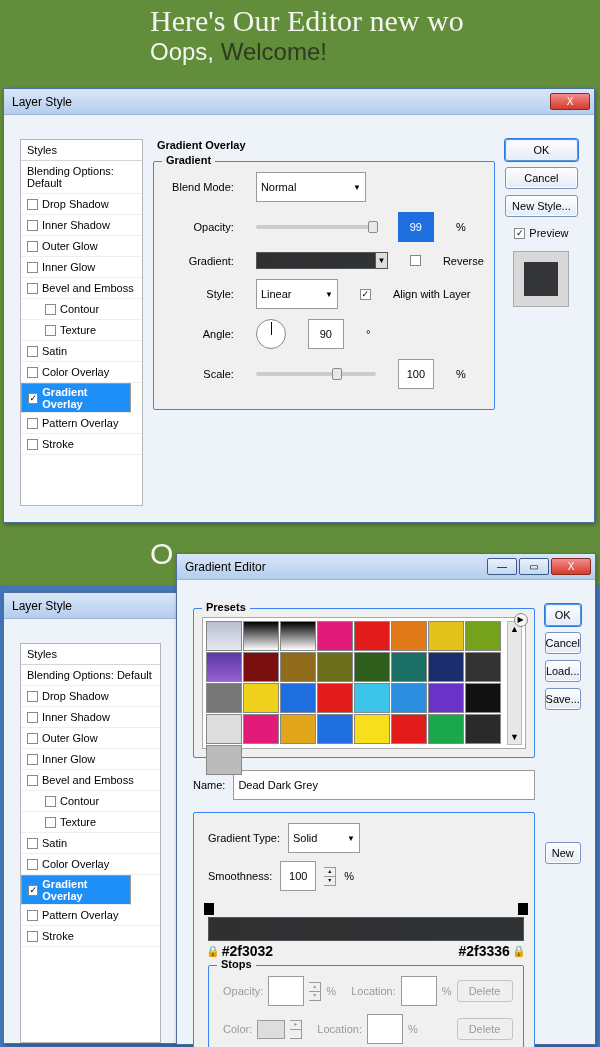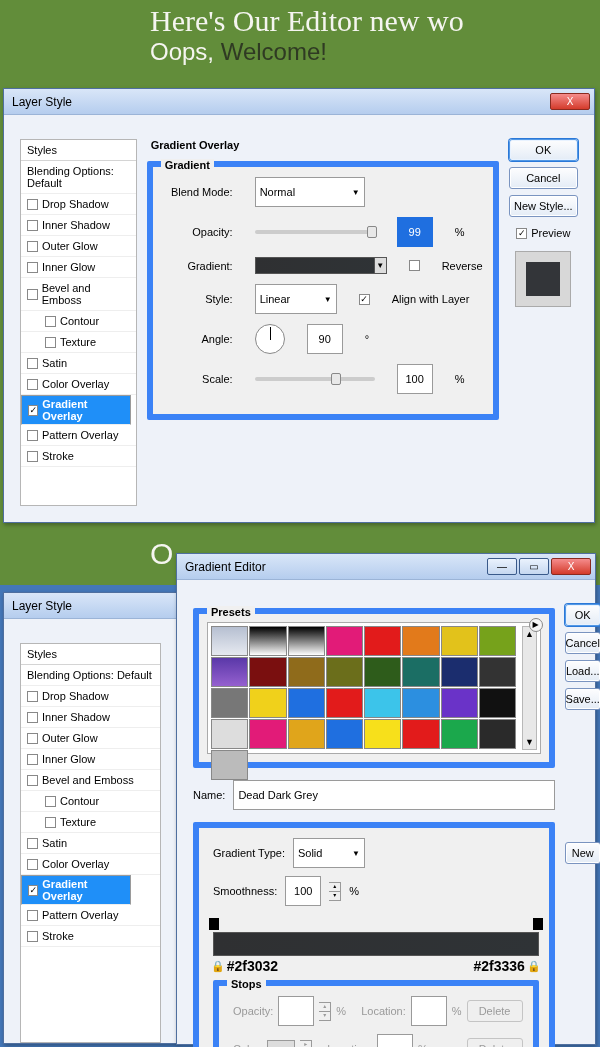--- a/index.html
+++ b/index.html
@@ -25,21 +25,21 @@
   #ls1 { top:88px; left:3px; width:592px; height:435px; }
   .ls-body { display:flex; gap:10px; height:100%;}
   .ls-left { width:154px; background:#fff; border:1px solid #b6b6b6; font-size:11px;}
   .ls-left .hdr { padding:4px 6px; border-bottom:1px solid #d4d4d4;}
   .ls-left .row { padding:4px 6px; border-bottom:1px solid #eee; display:flex; align-items:center; gap:4px;}
   .ls-left .row.indent { padding-left:24px;}
   .ls-left .row.sel { background:#1f8ff8; color:#fff;}
   .chk { width:11px; height:11px; border:1px solid #888; background:#fff; display:inline-flex; align-items:center; justify-content:center; font-size:9px; line-height:1; color:#000;}
 
   .ls-mid { flex:1; position:relative; }
-  .group { border:6px solid #3b82f6; border-radius:2px; position:relative; padding:10px 10px 10px 14px; margin-top:10px; background:#f0f0f0;}
+  .group { border:1px solid #3b82f6; border-radius:2px; position:relative; padding:10px 10px 10px 14px; margin-top:10px; background:#f0f0f0;}
   .group-title { position:absolute; top:-8px; left:8px; background:#f0f0f0; padding:0 4px; font-size:11px; font-weight:bold;}
   .form-row { display:flex; align-items:center; gap:22px; font-size:11px; margin-bottom:10px;}
   .lbl { width:66px; text-align:right;}
   .txt, .sel { border:1px solid #9a9a9a; background:#fff; font-size:11px; height:30px; padding:1px 4px;}
   .sel { width:110px; display:flex; align-items:center; justify-content:space-between;}
   .tri { font-size:8px;}
   .slider { flex:1; max-width:120px; height:4px; background:#ccc; position:relative; border-radius:2px;}
   .slider .thumb { position:absolute; top:-4px; width:10px; height:12px; background:#e8e8e8; border:1px solid #888; border-radius:2px;}
   .num { width:36px; text-align:center;}
   .num.hl { background:#1f6fe0; color:#fff; border-color:#1f6fe0;}

